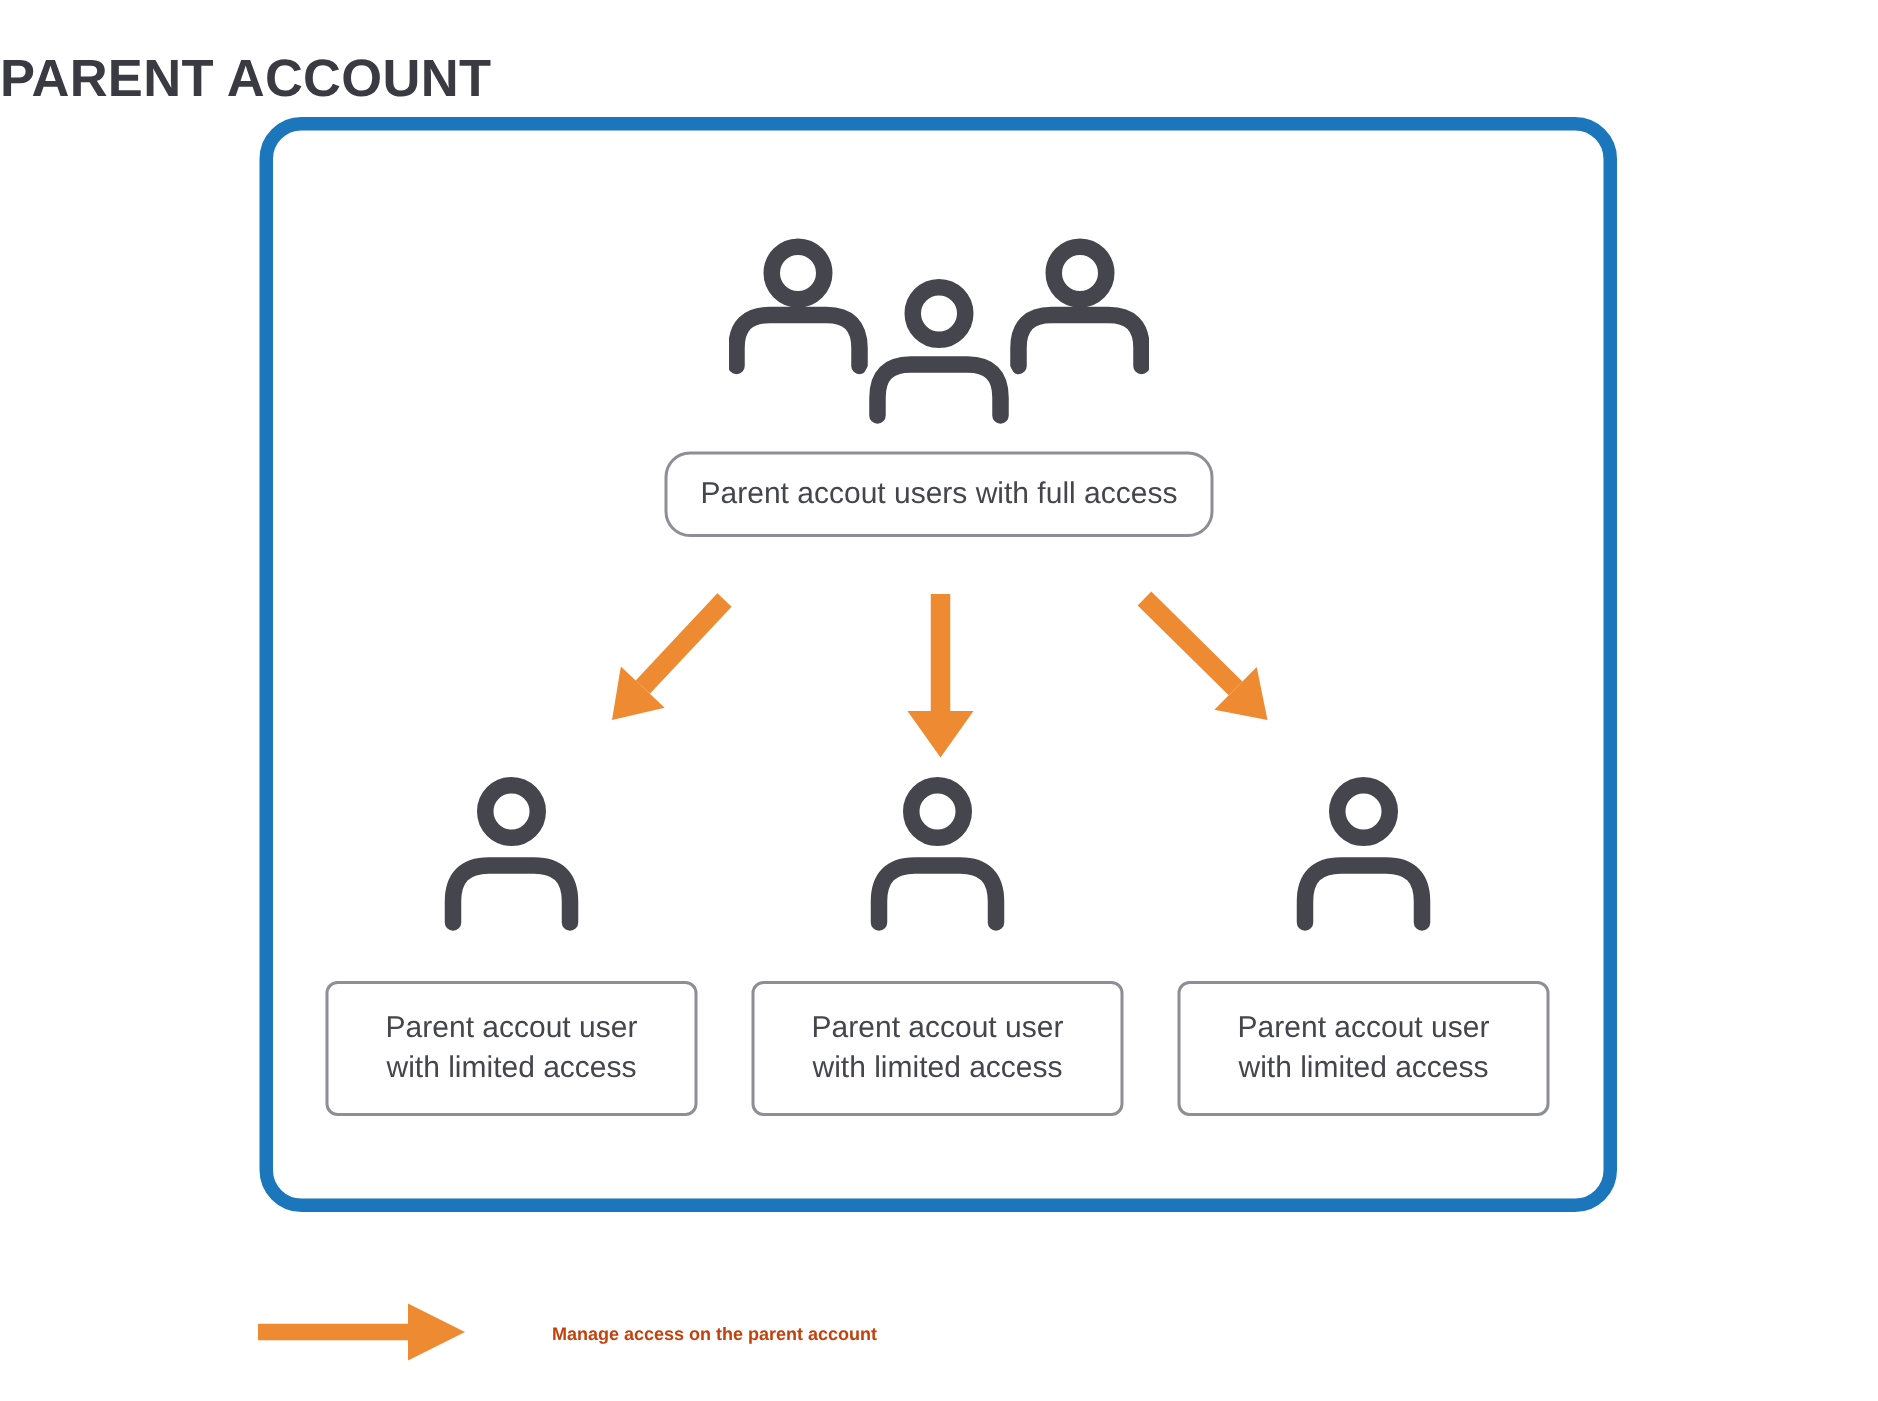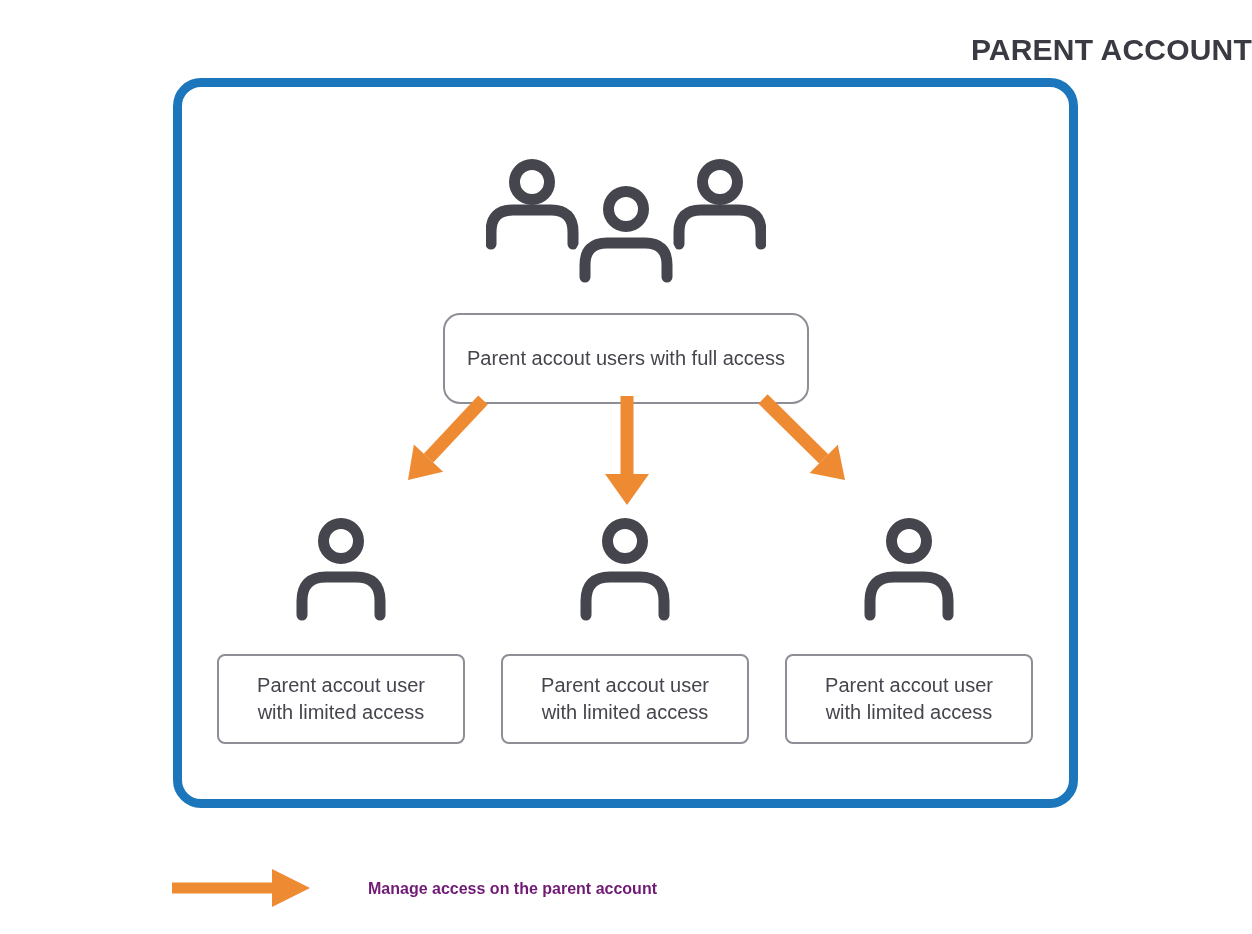--- a/index.html
+++ b/index.html
@@ -13,22 +13,22 @@
     width: 1252px;
     height: 934px;
     background: #ffffff;
     overflow: hidden;
   }
   .title {
     position: absolute;
     top: 33px;
     left: 0;
     width: 1252px;
-    text-align: right;
-    font-size: 30px;
+    text-align: left;
+    font-size: 35px;
     font-weight: bold;
     letter-spacing: 0.2px;
     color: #3a3a42;
   }
   .parent-box {
     position: absolute;
     left: 173px;
     top: 78px;
     width: 887px;
     height: 712px;
@@ -53,23 +53,23 @@
     font-size: 20px;
     display: flex;
     align-items: center;
     justify-content: center;
     text-align: center;
     white-space: pre-line;
     line-height: 27px;
   }
   .pill-full {
     left: 443px;
-    top: 313px;
+    top: 301px;
     width: 366px;
-    height: 91px;
+    height: 57px;
     border-radius: 17px;
   }
   .pill-limited-0 { left: 217px; top: 654px; width: 248px; height: 90px; }
   .pill-limited-1 { left: 501px; top: 654px; width: 248px; height: 90px; }
   .pill-limited-2 { left: 785px; top: 654px; width: 248px; height: 90px; }
   .arrows-svg {
     position: absolute;
     left: 395px;
     top: 392px;
     width: 465px;
@@ -88,23 +88,23 @@
     position: absolute;
     left: 172px;
     top: 866px;
     width: 140px;
     height: 44px;
   }
   .legend-text {
     position: absolute;
     left: 368px;
     top: 876px;
-    font-size: 16px;
+    font-size: 12px;
     font-weight: bold;
-    color: #701a75;
+    color: #c2410c;
     line-height: 26px;
   }
 </style>
 </head>
 <body>
 
 <div class="stage">
 
   <div class="title">PARENT ACCOUNT</div>
 

